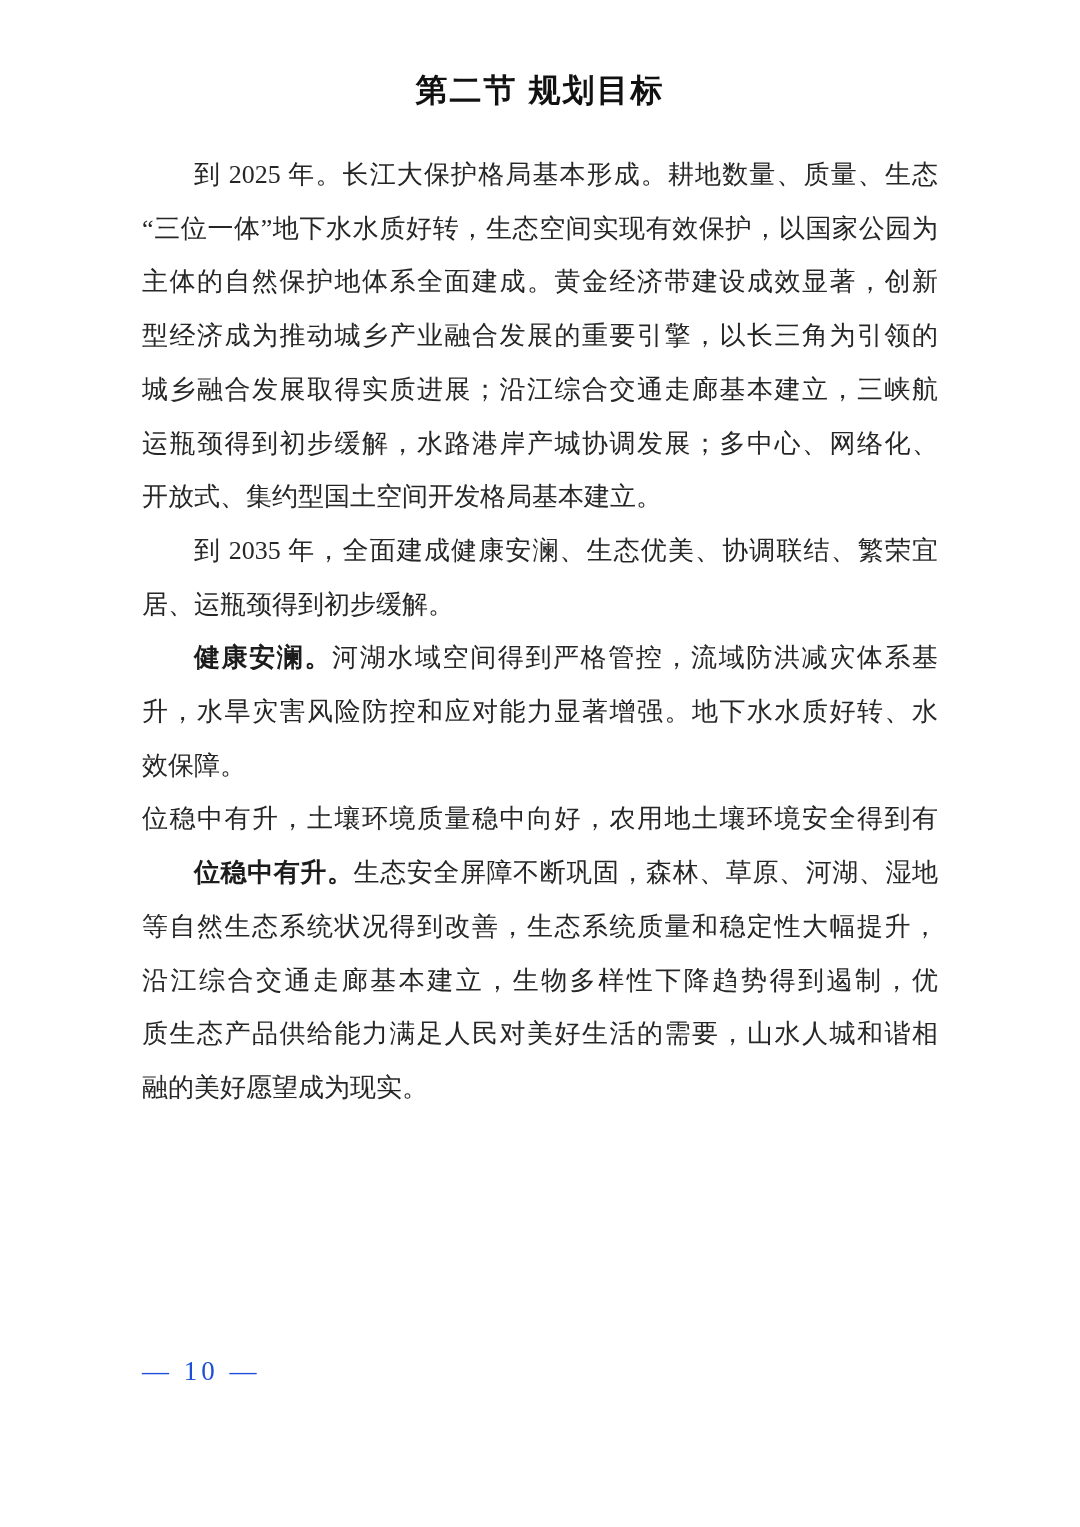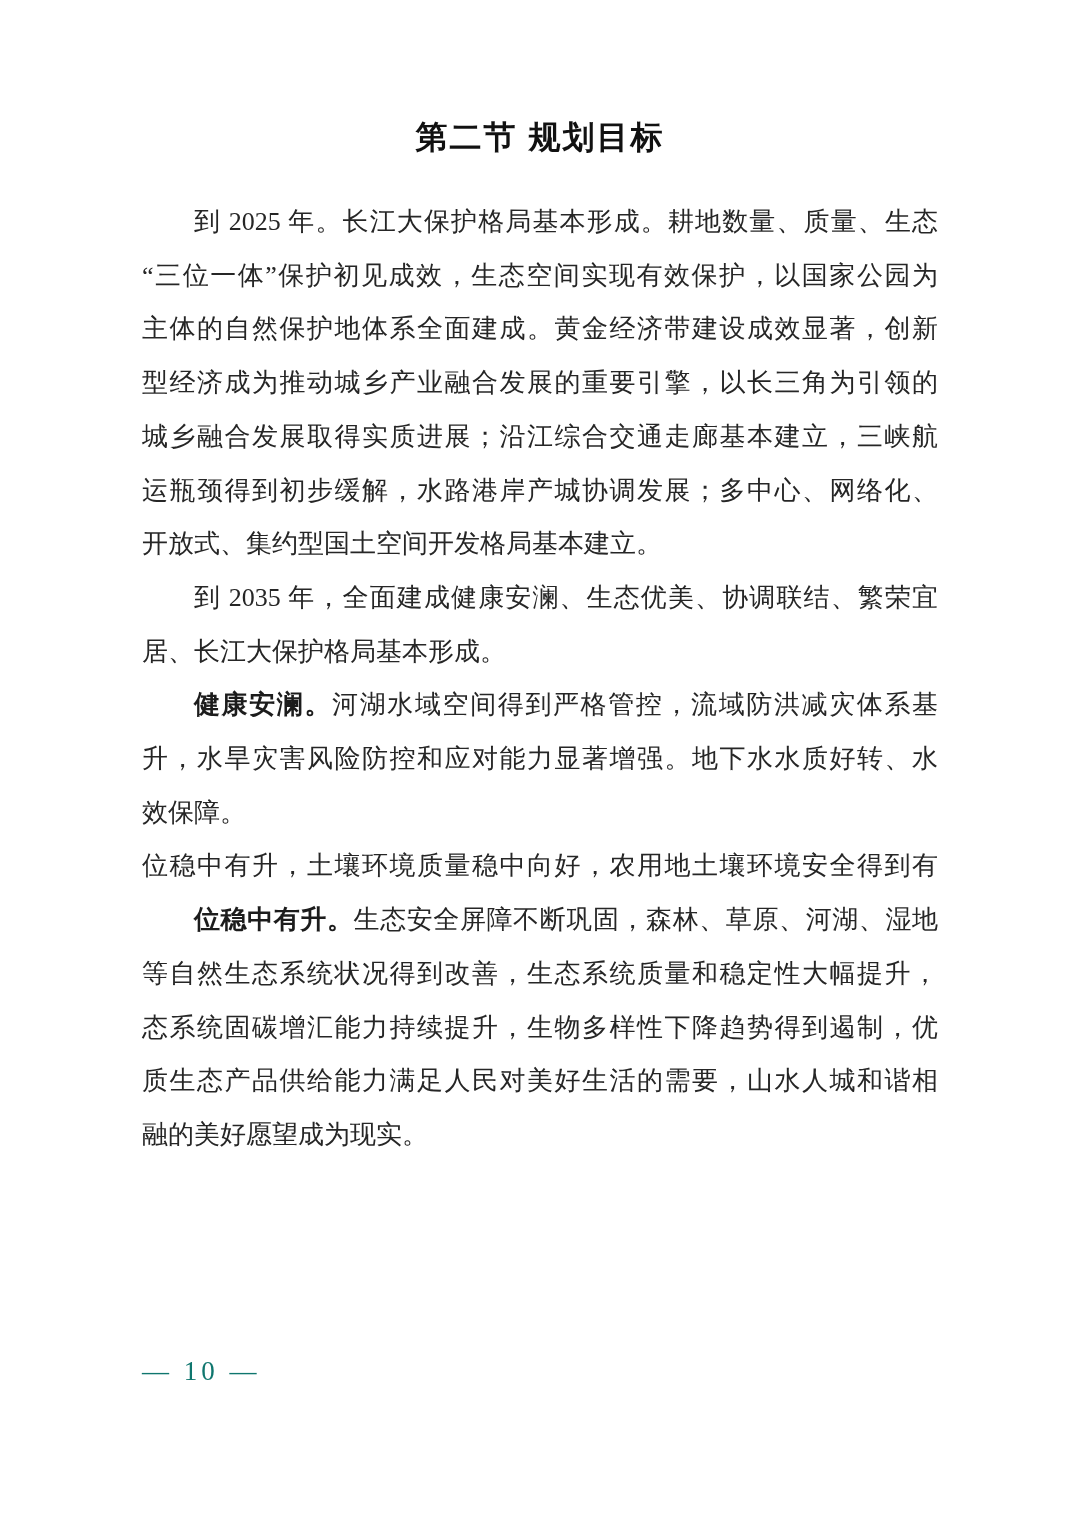--- a/index.html
+++ b/index.html
@@ -9,21 +9,21 @@
   }
   .page {
     position: relative;
     width: 1080px;
     height: 1527px;
     background: #ffffff;
     overflow: hidden;
     font-family: "Liberation Serif", "DejaVu Serif", serif;
   }
   .section-title {
-    padding-top: 116px;
+    padding-top: 69px;
     text-align: center;
     font-family: "Liberation Sans", "DejaVu Sans", sans-serif;
     font-weight: 700;
     font-size: 32px;
     line-height: 42px;
     color: #111111;
     letter-spacing: 2px;
   }
   .doc-body {
     width: 796px;
@@ -47,59 +47,59 @@
   .lead {
     font-weight: 700;
     color: #1c1c1c;
     margin-top: 12px;
   }
   .page-footer {
     position: absolute;
     left: 142px;
     top: 1356px;
     font-size: 27px;
-    color: #0f766e;
+    color: #1d4ed8;
     letter-spacing: 4px;
   }
 </style>
 </head>
 <body>
 
 <div class="page">
 
   <div class="section-title">第二节 规划目标</div>
 
   <div class="doc-body">
 
     <div>
       <div class="line indent">到 2025 年。长江大保护格局基本形成。耕地数量、质量、生态</div>
-      <div class="line">“三位一体”保护初见成效，生态空间实现有效保护，以国家公园为</div>
+      <div class="line">“三位一体”地下水水质好转，生态空间实现有效保护，以国家公园为</div>
       <div class="line">主体的自然保护地体系全面建成。黄金经济带建设成效显著，创新</div>
       <div class="line">型经济成为推动城乡产业融合发展的重要引擎，以长三角为引领的</div>
       <div class="line">城乡融合发展取得实质进展；沿江综合交通走廊基本建立，三峡航</div>
       <div class="line">运瓶颈得到初步缓解，水路港岸产城协调发展；多中心、网络化、</div>
       <div class="line last">开放式、集约型国土空间开发格局基本建立。</div>
     </div>
 
     <div>
       <div class="line indent">到 2035 年，全面建成健康安澜、生态优美、协调联结、繁荣宜</div>
-      <div class="line last">居、长江大保护格局基本形成。</div>
+      <div class="line last">居、运瓶颈得到初步缓解。</div>
     </div>
 
     <div>
       <div class="line indent"><span class="lead">健康安澜。</span><span>河湖水域空间得到严格管控，流域防洪减灾体系基</span></div>
       <div class="line">升，水旱灾害风险防控和应对能力显著增强。地下水水质好转、水</div>
       <div class="line last">效保障。</div>
       <div class="line">位稳中有升，土壤环境质量稳中向好，农用地土壤环境安全得到有</div>
     </div>
 
     <div>
       <div class="line indent"><span class="lead">位稳中有升。</span><span>生态安全屏障不断巩固，森林、草原、河湖、湿地</span></div>
       <div class="line">等自然生态系统状况得到改善，生态系统质量和稳定性大幅提升，</div>
-      <div class="line">态系统固碳增汇能力持续提升，生物多样性下降趋势得到遏制，优</div>
+      <div class="line">沿江综合交通走廊基本建立，生物多样性下降趋势得到遏制，优</div>
       <div class="line">质生态产品供给能力满足人民对美好生活的需要，山水人城和谐相</div>
       <div class="line last">融的美好愿望成为现实。</div>
     </div>
 
   </div>
 
   <div class="page-footer">— 10 —</div>
 
 </div>
 

